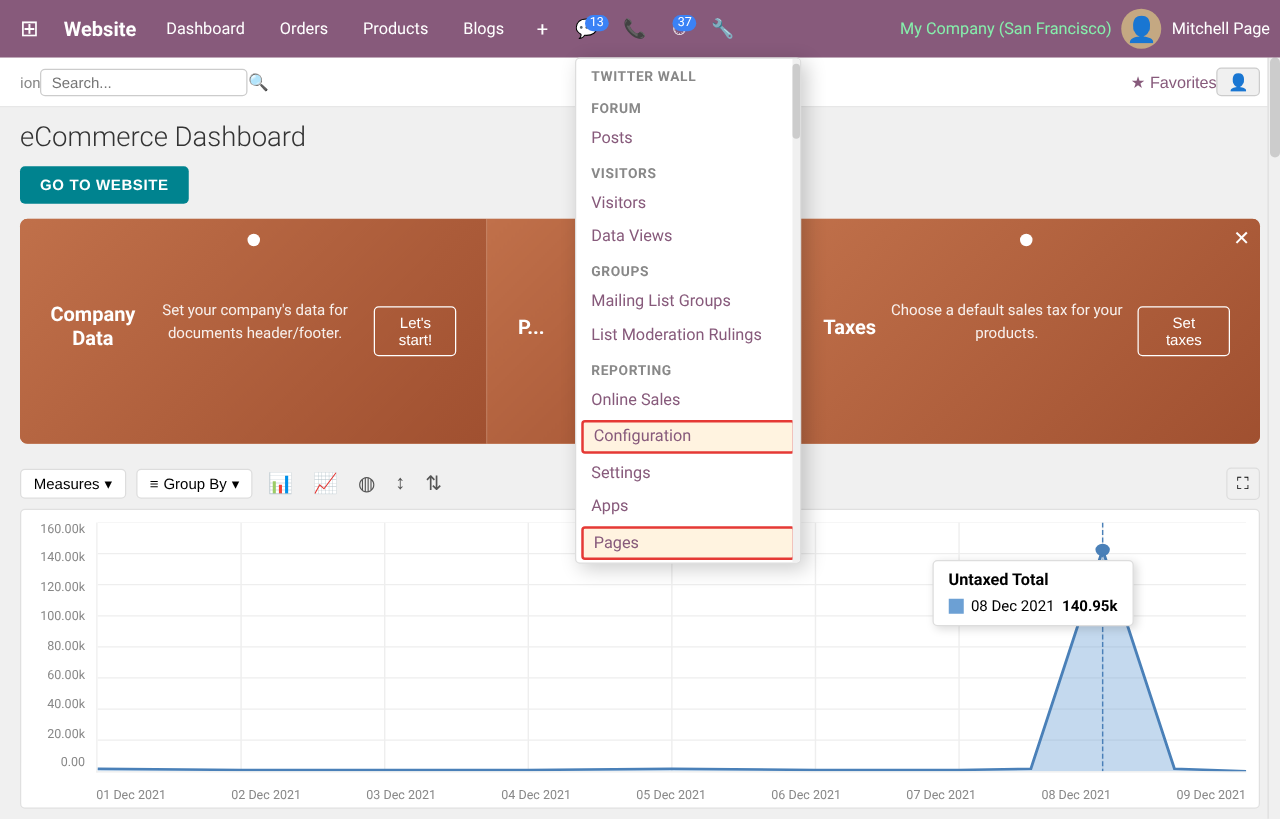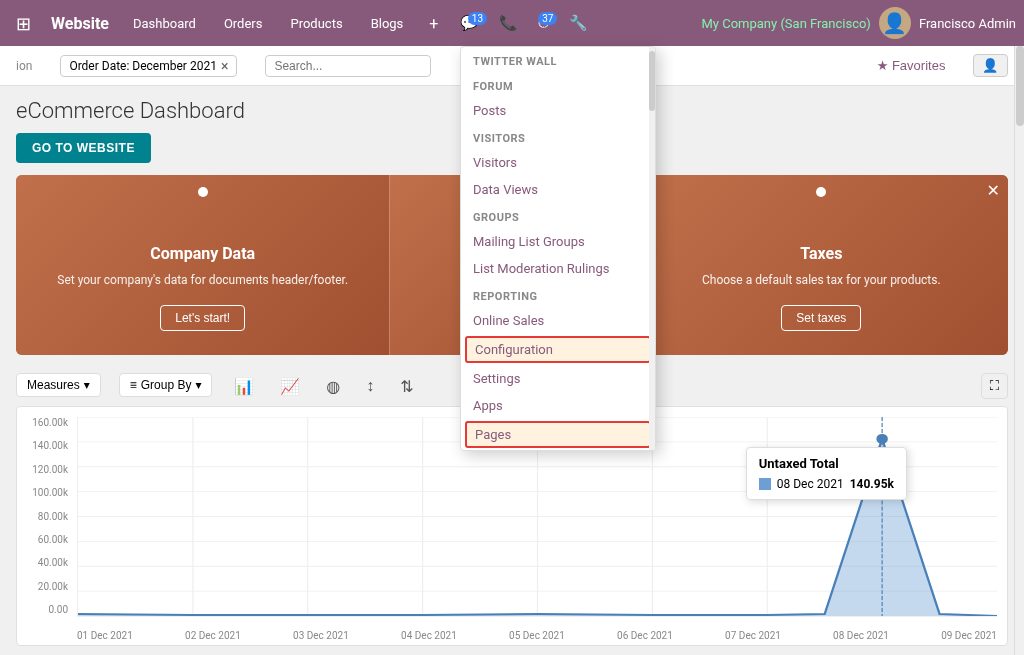--- a/index.html
+++ b/index.html
@@ -86,21 +86,21 @@
       font-size: 13px;
     }
 
     
     .sub-header {
       background: white;
       border-bottom: 1px solid #e0e0e0;
       padding: 6px 16px;
       display: flex;
       align-items: center;
-      gap: 28px;
+      gap: 0;
       height: 40px;
     }
     .filter-tag {
       background: white;
       border: 1px solid #ccc;
       border-radius: 4px;
       padding: 2px 8px;
       font-size: 12px;
       display: flex;
       align-items: center;
@@ -174,23 +174,23 @@
       border-radius: 6px;
       overflow: hidden;
       position: relative;
       height: 180px;
       margin-bottom: 12px;
     }
     .carousel-card {
       flex: 1;
       background: linear-gradient(135deg, #c0704a, #a05030);
       display: flex;
-      flex-direction: column;
-      align-items: center;
-      justify-content: flex-end;
+      flex-direction: row;
+      align-items: center;
+      justify-content: space-between;
       text-align: center;
       padding: 24px;
       color: white;
       position: relative;
       border-right: 1px solid rgba(255,255,255,0.2);
     }
     .carousel-card:last-child { border-right: none; }
     .carousel-dot {
       width: 10px;
       height: 10px;
@@ -225,22 +225,22 @@
       right: 8px;
       color: white;
       cursor: pointer;
       font-size: 16px;
       z-index: 5;
     }
 
     
     .toolbar {
       display: flex;
-      align-items: flex-start;
-      gap: 18px;
+      align-items: center;
+      gap: 8px;
       padding: 6px 0;
       margin-bottom: 0;
     }
     .toolbar-btn {
       background: white;
       border: 1px solid #ddd;
       border-radius: 4px;
       padding: 4px 10px;
       font-size: 12px;
       cursor: pointer;
@@ -335,21 +335,21 @@
 
     
     .dropdown-menu {
       position: absolute;
       top: 46px;
       left: 460px;
       background: white;
       border: 1px solid #ddd;
       border-radius: 4px;
       box-shadow: 4px 4px 16px rgba(0,0,0,0.2);
-      width: 196px;
+      width: 181px;
       z-index: 200;
       font-size: 13px;
       overflow: hidden;
     }
     .dropdown-scroll {
       max-height: 460px;
       overflow-y: auto;
     }
     .dropdown-section-header {
       padding: 8px 12px 4px;
@@ -432,30 +432,26 @@
     <span class="nav-icon-btn">📞</span>
     <span class="nav-icon-btn">
       ⏱<span class="nav-badge">37</span>
     </span>
     <span class="nav-icon-btn">🔧</span>
     <div class="nav-right">
       <span class="nav-company">My Company (San Francisco)</span>
       <div class="nav-avatar">
         <span style="font-size:20px;">👤</span>
       </div>
-      <span class="nav-user">Francisco Admin</span>
+      <span class="nav-user">Mitchell Page</span>
     </div>
   </nav>
 
   <div class="sub-header">
     <span style="font-size:12px;color:#888;">ion</span>
-    <div class="filter-tag">
-      <span>Order Date: December 2021</span>
-      <span class="filter-close">×</span>
-    </div>
     <input class="search-box" placeholder="Search..." style="">
     <button class="search-icon-btn">🔍</button>
     <div class="sub-right">
       <button class="favorites-btn">★ Favorites</button>
     </div>
     <button class="settings-icon-btn">👤</button>
   </div>
 
   <div class="page-content">
     <h1 class="page-title">eCommerce Dashboard</h1>

